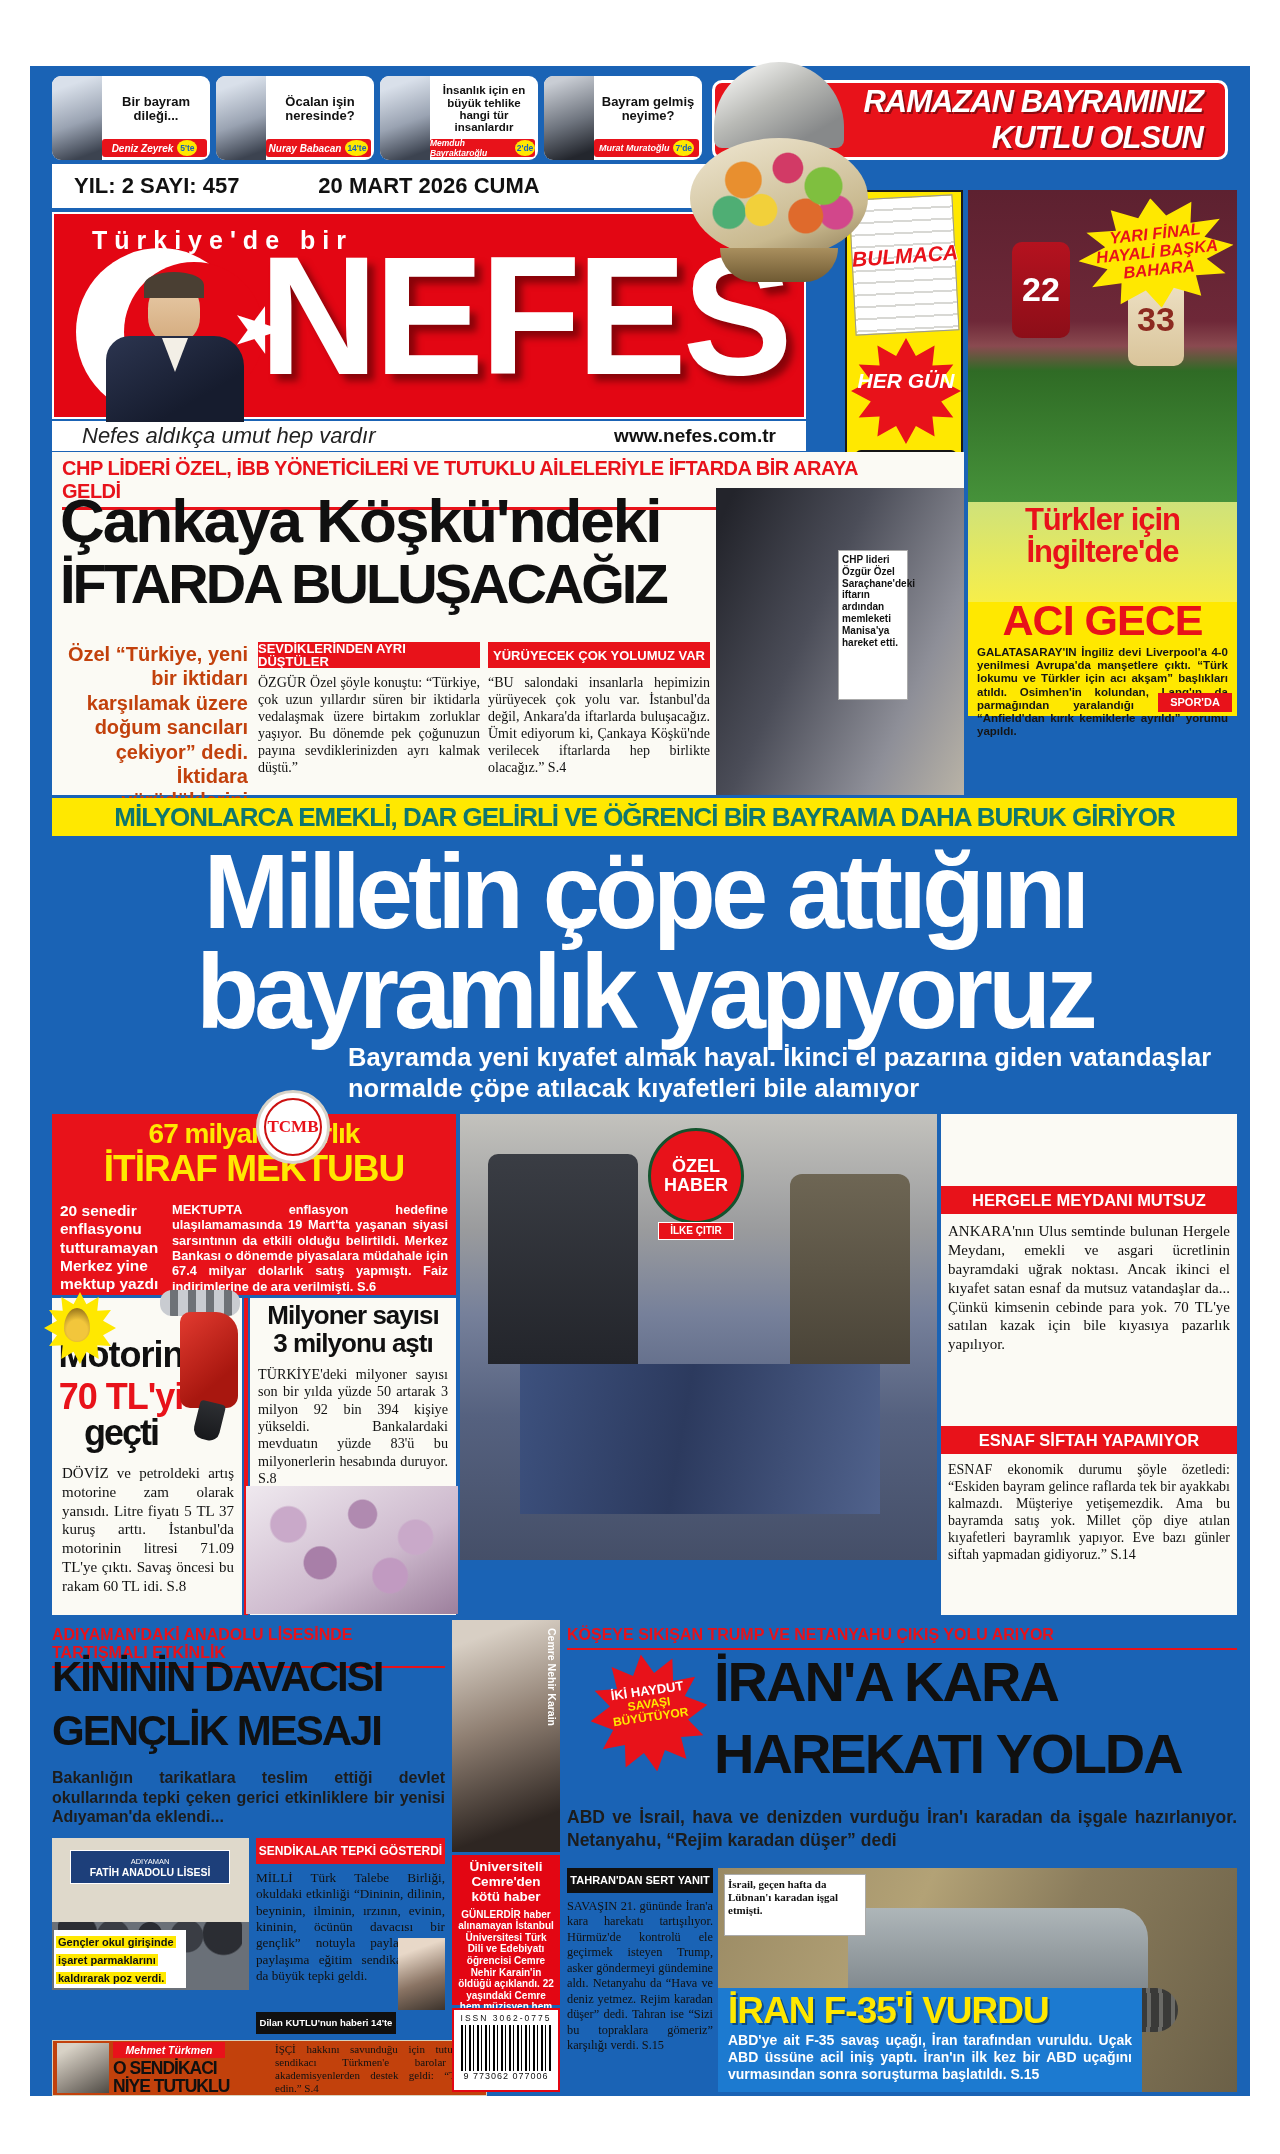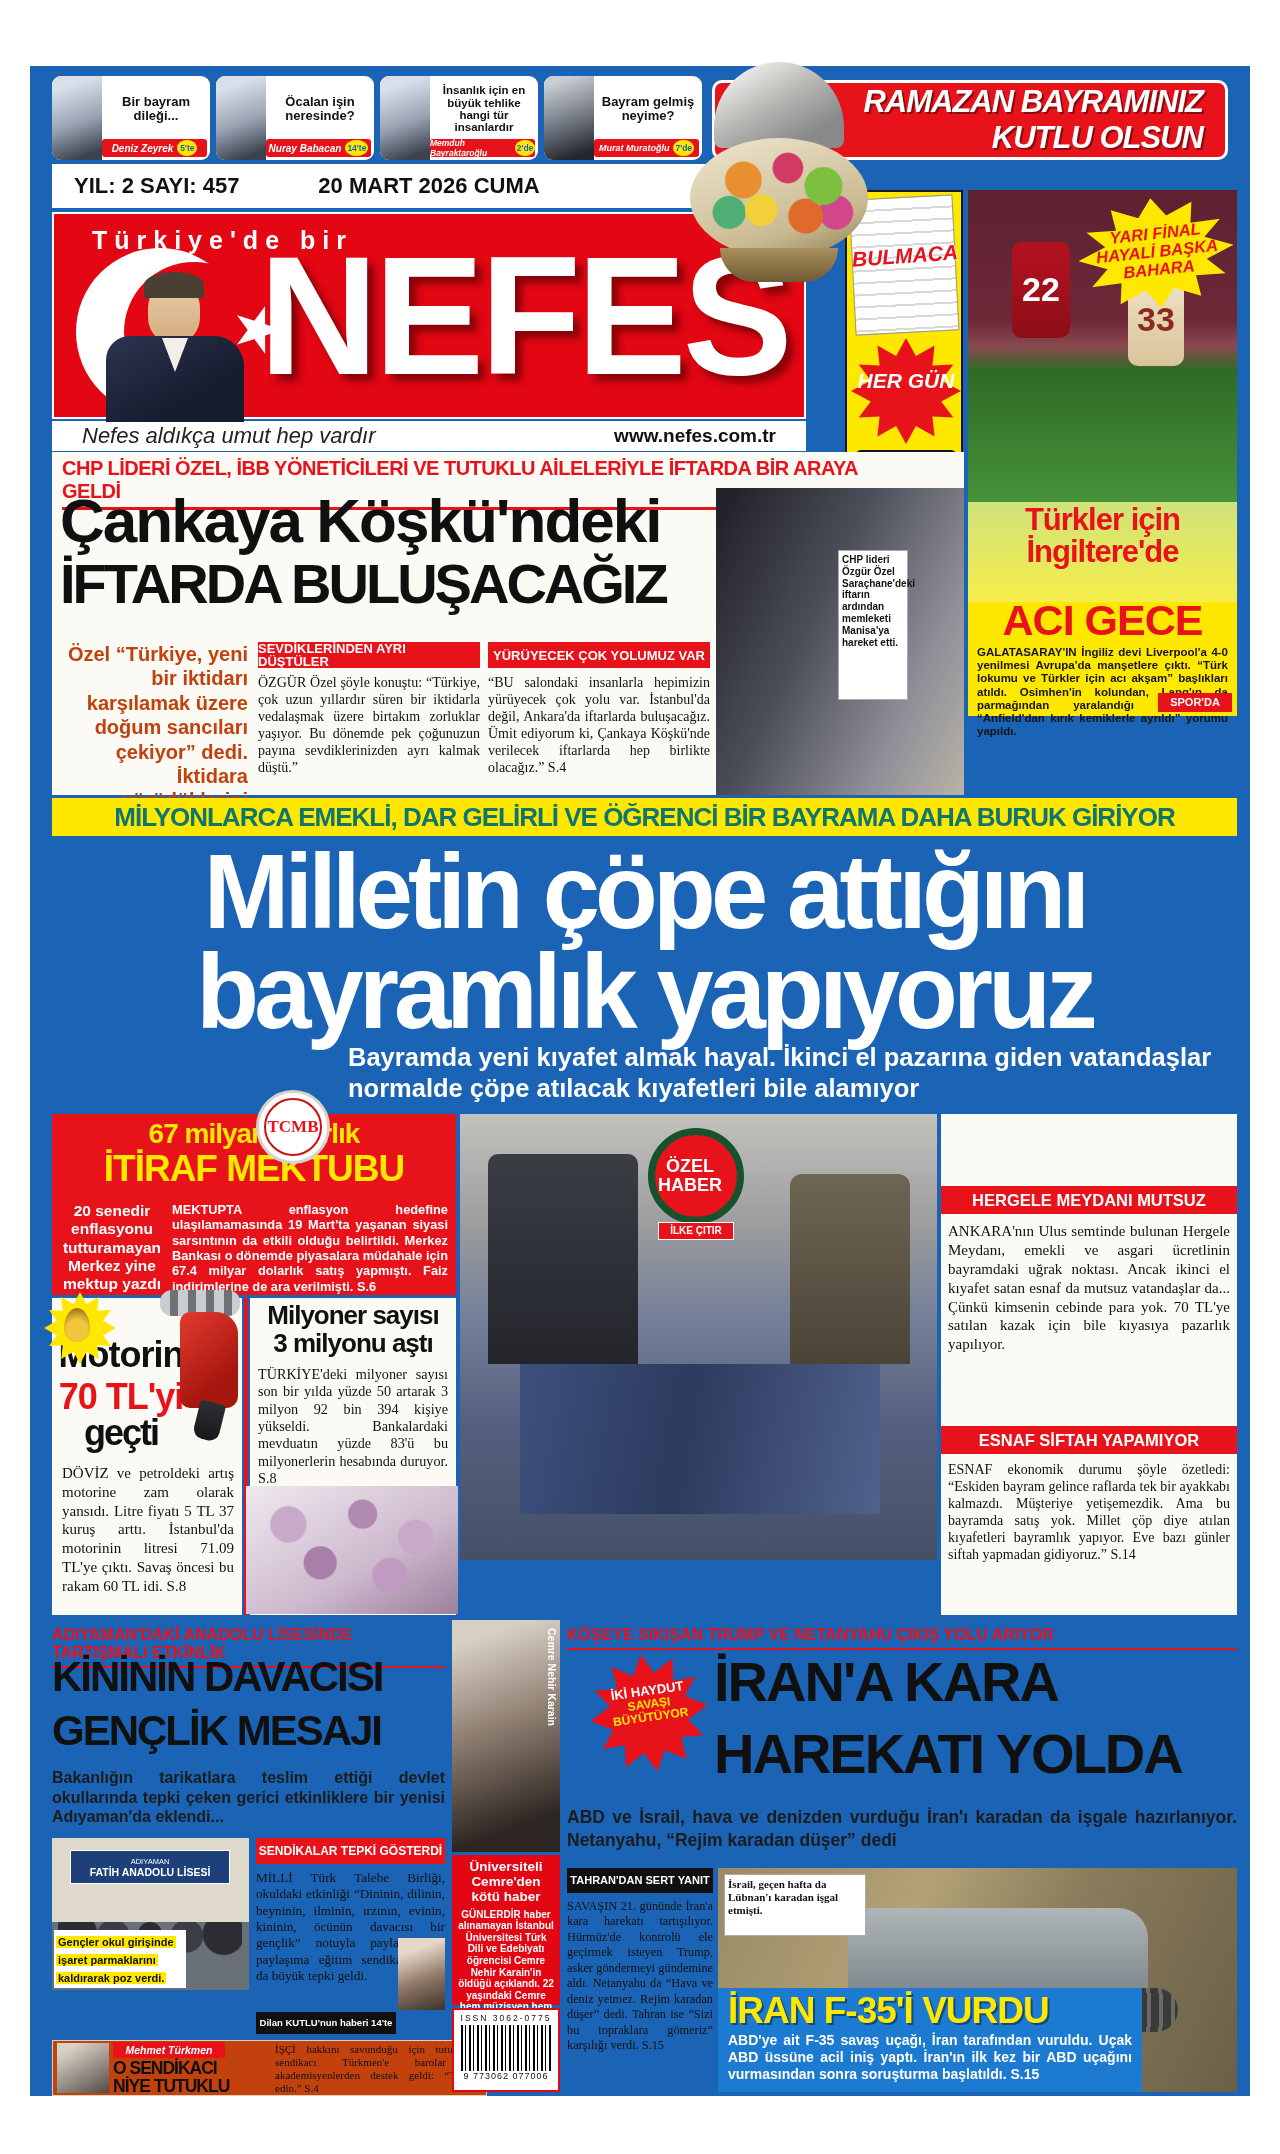--- a/index.html
+++ b/index.html
@@ -176,32 +176,32 @@
   </div>
 
   <div class="abs" style="left:256px;top:1090px;width:74px;height:74px;border-radius:50%;background:#fff;border:3px solid #d8d3c8;z-index:4;
        display:flex;align-items:center;justify-content:center">
     <div class="serif b rd" style="font-size:17px;border:2px solid #c11; border-radius:50%;width:58px;height:58px;display:flex;align-items:center;justify-content:center">TCMB</div>
   </div>
 
   <div class="abs" style="left:52px;top:1114px;width:404px;height:181px;background:#e8121a">
     <div class="yl b ctr" style="font-size:28px;letter-spacing:-1px;margin-top:4px">67 milyar dolarlık</div>
     <div class="yl b ctr" style="font-size:37px;letter-spacing:-1px;line-height:1">İTİRAF MEKTUBU</div>
-    <div class="abs wt b" style="left:8px;top:88px;width:104px;font-size:15.5px;line-height:1.18;text-align:center">20 senedir enflasyonu tutturamayan Merkez yine mektup yazdı</div>
+    <div class="abs wt b" style="left:8px;top:88px;width:104px;font-size:15.5px;line-height:1.18;text-align:left">20 senedir enflasyonu tutturamayan Merkez yine mektup yazdı</div>
     <div class="abs wt b just" style="left:120px;right:8px;top:88px;font-size:12.8px;line-height:1.2">MEKTUPTA enflasyon hedefine ulaşılamamasında 19 Mart'ta yaşanan siyasi sarsıntının da etkili olduğu belirtildi. Merkez Bankası o dönemde piyasalara müdahale için 67.4 milyar dolarlık satış yapmıştı. Faiz indirimlerine de ara verilmişti. S.6</div>
   </div>
 
   <div class="abs" style="left:460px;top:1114px;width:477px;height:446px;background:
        linear-gradient(#c3c2bd 0%,#9a9b9d 26%,#76809a 45%,#55617f 68%,#454f68 100%)">
     <div class="abs" style="left:28px;top:40px;width:150px;height:210px;background:linear-gradient(#3a3d44,#23252b);border-radius:10px 10px 0 0"></div>
     <div class="abs" style="left:330px;top:60px;width:120px;height:190px;background:linear-gradient(#6e6654,#4a4438);border-radius:12px 12px 0 0"></div>
     <div class="abs" style="left:60px;top:250px;width:360px;height:150px;background:linear-gradient(100deg,#3d517e,#2c3a5e 45%,#50628c)"></div>
   </div>
-  <div class="abs" style="left:648px;top:1128px;width:96px;height:96px;border-radius:50%;background:#e8121a;border:7px solid #14532d;z-index:4;
-       display:flex;flex-direction:column;align-items:flex-start;justify-content:center">
+  <div class="abs" style="left:648px;top:1128px;width:96px;height:96px;border-radius:50%;background:#e8121a;border:3px solid #14532d;z-index:4;
+       display:flex;flex-direction:column;align-items:center;justify-content:center">
     <div class="wt b ctr" style="font-size:18px;line-height:1.05;width:70px">ÖZEL HABER</div>
   </div>
   <div class="abs rlabel" style="left:658px;top:1222px;width:76px;height:18px;font-size:10px;border:1px solid #fff;z-index:4">İLKE ÇITIR</div>
 
   <div class="abs paperbg" style="left:941px;top:1114px;width:296px;height:501px"></div>
   <div class="abs rlabel" style="left:941px;top:1186px;width:296px;height:28px;font-size:16.5px">HERGELE MEYDANI MUTSUZ</div>
   <div class="abs serif just" style="left:948px;top:1222px;width:282px;height:198px;font-size:15px;line-height:1.26">ANKARA'nın Ulus semtinde bulunan Hergele Meydanı, emekli ve asgari ücretlinin bayramdaki uğrak noktası. Ancak ikinci el kıyafet satan esnaf da mutsuz vatandaşlar da... Çünkü kimsenin cebinde para yok. 70 TL'ye satılan kazak için bile kıyasıya pazarlık yapılıyor.</div>
   <div class="abs rlabel" style="left:941px;top:1426px;width:296px;height:28px;font-size:16.5px">ESNAF SİFTAH YAPAMIYOR</div>
   <div class="abs serif just" style="left:948px;top:1462px;width:282px;height:150px;font-size:14px;line-height:1.21">ESNAF ekonomik durumu şöyle özetledi: “Eskiden bayram gelince raflarda tek bir ayakkabı kalmazdı. Müşteriye yetişemezdik. Ama bu bayramda satış yok. Millet çöp diye atılan kıyafetleri bayramlık yapıyor. Eve bazı günler siftah yapmadan gidiyoruz.” S.14</div>
 

